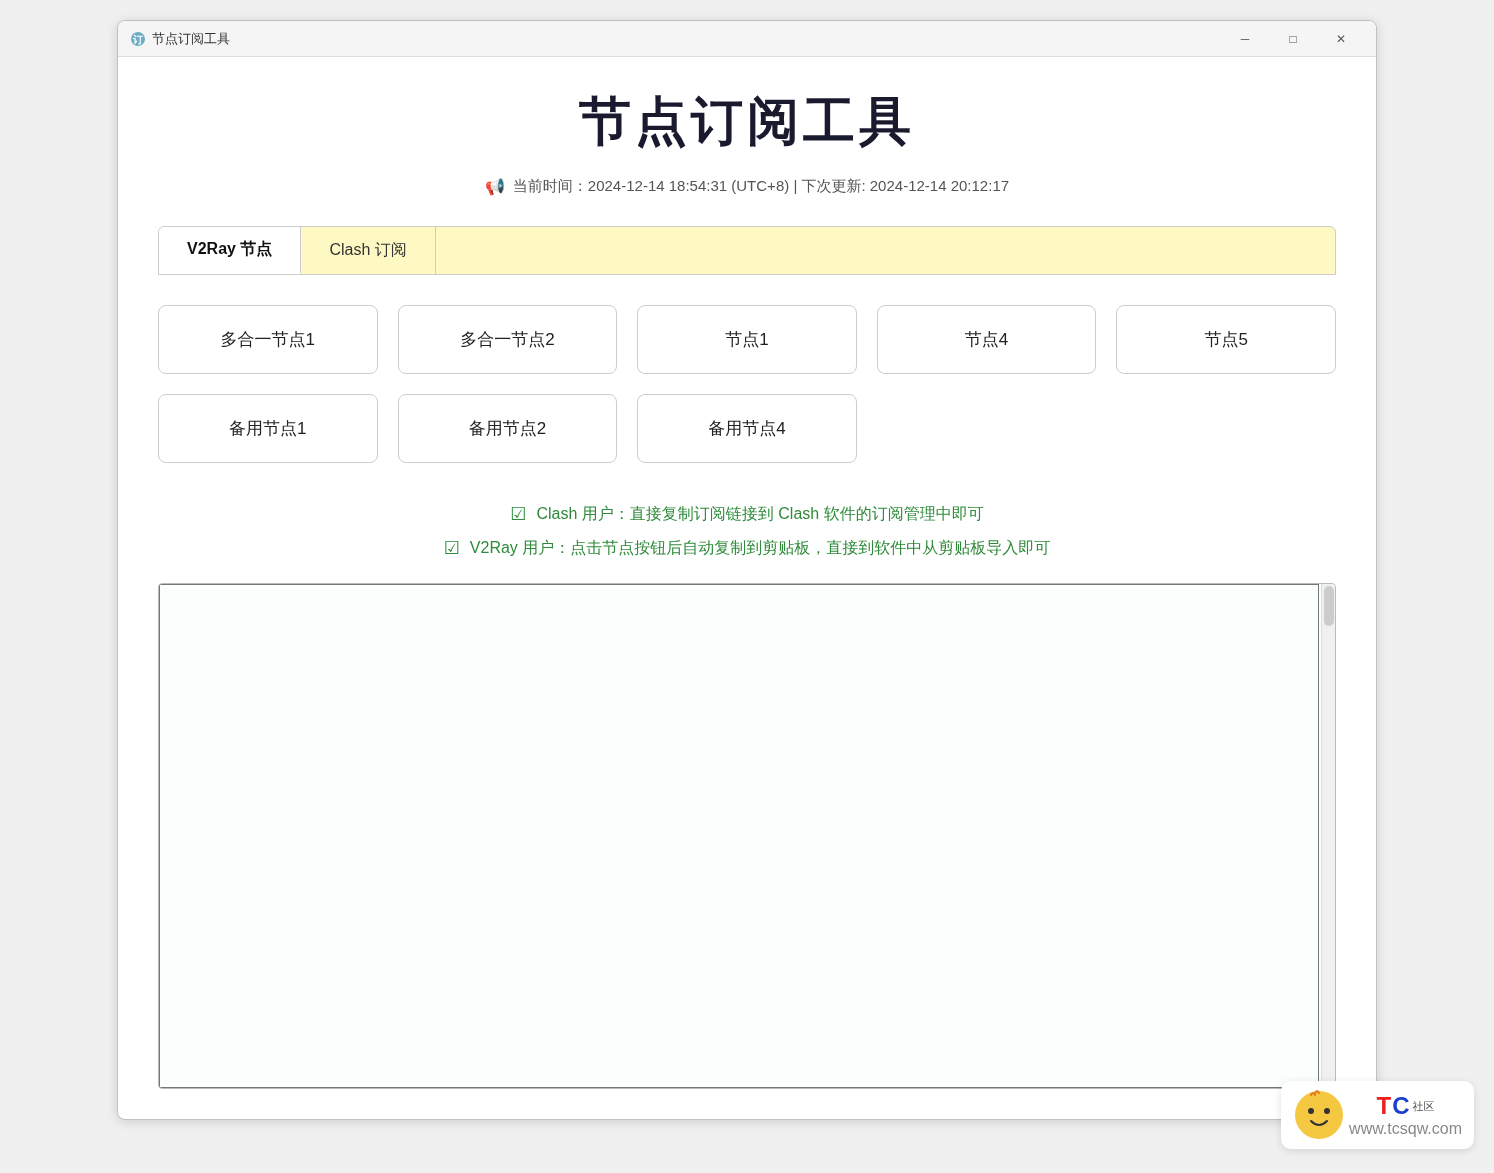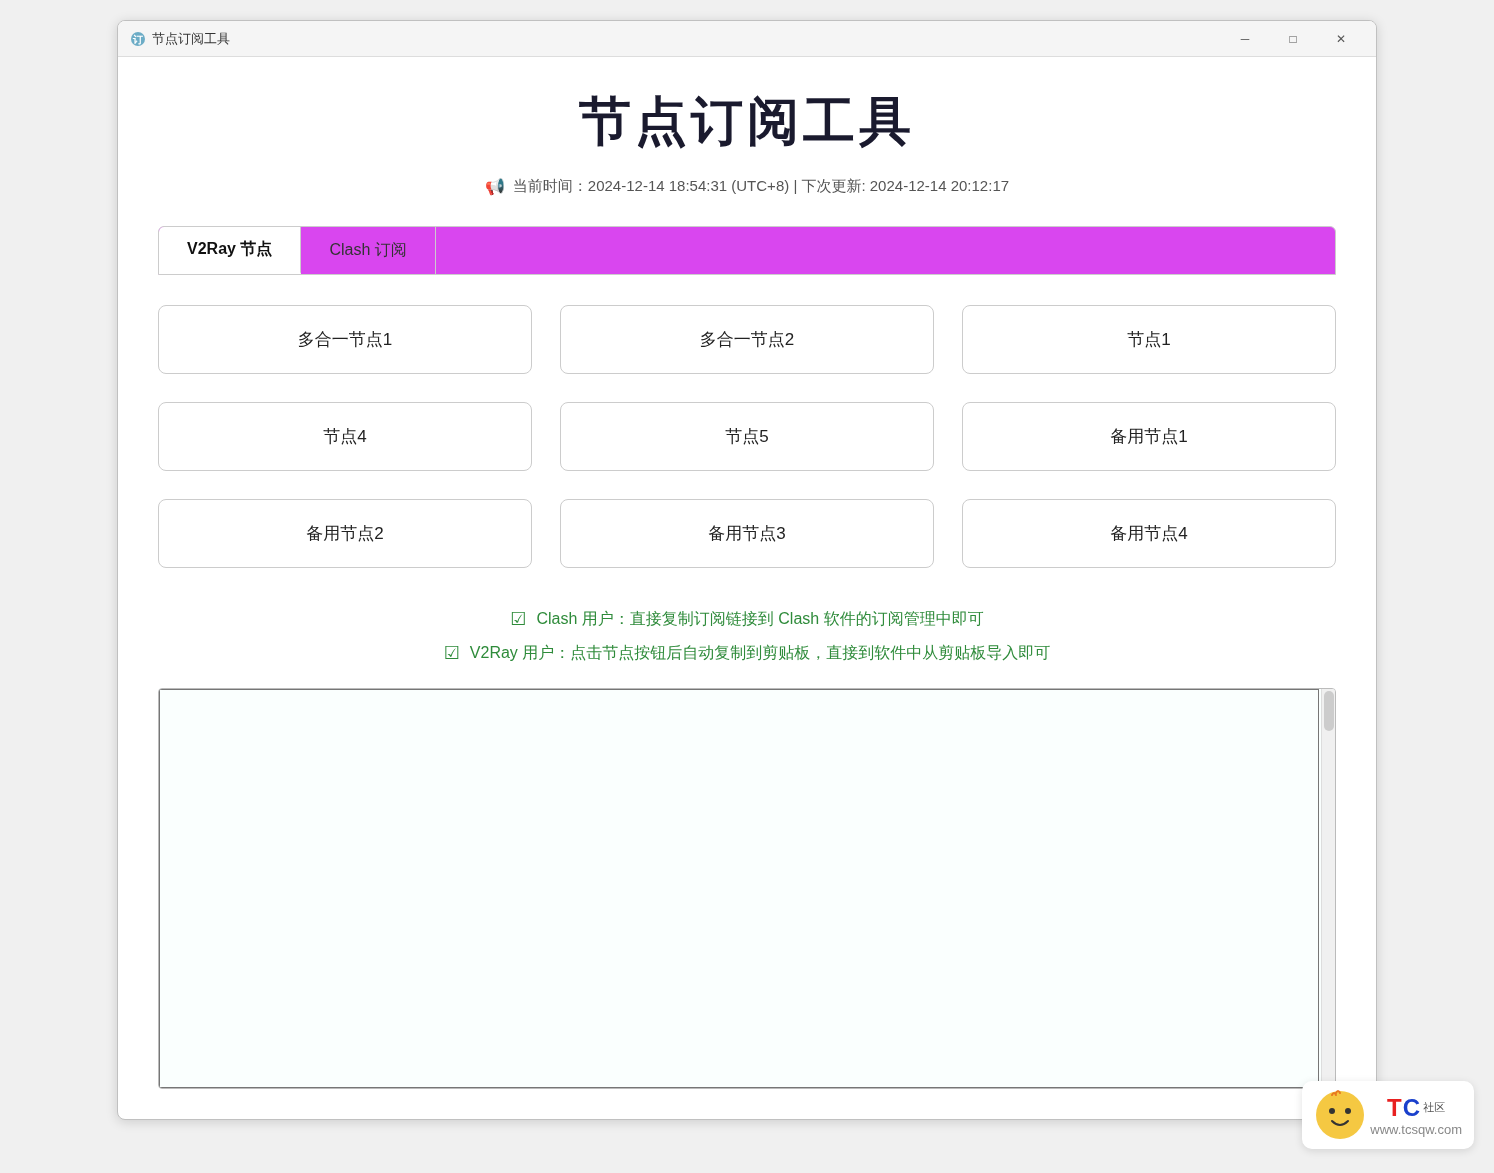--- a/index.html
+++ b/index.html
@@ -93,43 +93,43 @@
     .status-icon {
       font-size: 16px;
     }
     .tabs {
       display: flex;
       border: 1px solid #ccc;
       border-radius: 6px 6px 0 0;
       width: 100%;
       margin-bottom: 30px;
       overflow: hidden;
-      background: #d946ef;
+      background: #fef9c3;
     }
     .tab {
       padding: 12px 28px;
       font-size: 16px;
       cursor: pointer;
       border: none;
       background: transparent;
       color: #333;
       border-right: 1px solid #ccc;
       font-family: inherit;
     }
     .tab.active {
       background: #fff;
       border-bottom: 2px solid #fff;
       font-weight: 600;
       color: #111;
     }
 
     .buttons-grid {
       display: grid;
-      grid-template-columns: repeat(3, 1fr);
-      gap: 28px;
+      grid-template-columns: repeat(5, 1fr);
+      gap: 20px;
       width: 100%;
       margin-bottom: 40px;
     }
     .node-btn {
       padding: 22px 10px;
       font-size: 17px;
       font-family: inherit;
       border: 1.5px solid #ccc;
       border-radius: 8px;
       background: #fff;
@@ -242,21 +242,20 @@
     </div>
 
     <div class="buttons-grid">
       <button class="node-btn">多合一节点1</button>
       <button class="node-btn">多合一节点2</button>
       <button class="node-btn">节点1</button>
       <button class="node-btn">节点4</button>
       <button class="node-btn">节点5</button>
       <button class="node-btn">备用节点1</button>
       <button class="node-btn">备用节点2</button>
-      <button class="node-btn">备用节点3</button>
       <button class="node-btn">备用节点4</button>
     </div>
 
     <div class="info-section">
       <div class="info-row">
         <span class="check-icon">☑</span>
         <span>Clash 用户：直接复制订阅链接到 Clash 软件的订阅管理中即可</span>
       </div>
       <div class="info-row">
         <span class="check-icon">☑</span>
@@ -287,16 +286,16 @@
 
       <path d="M18 6 Q20 2 22 6" stroke="#e87820" stroke-width="2" fill="none" stroke-linecap="round"></path>
       <path d="M22 4 Q24 0 26 4" stroke="#e87820" stroke-width="2" fill="none" stroke-linecap="round"></path>
     </svg>
     <div style="display:flex; flex-direction:column; align-items:center;">
       <div style="display:flex; gap:1px;">
         <span style="color:#e82020; font-weight:900; font-size:24px; font-family:'Arial Black', sans-serif;">T</span>
         <span style="color:#1a40cc; font-weight:900; font-size:24px; font-family:'Arial Black', sans-serif;">C</span>
         <span style="color:#555; font-size:11px; align-self:center; margin-left:2px;">社区</span>
       </div>
-      <span style="font-size:13px; color:#888;">www.tcsqw.com</span>
+      <span style="font-size:16px; color:#888;">www.tcsqw.com</span>
     </div>
   </div>
 </div>
 
 </body></html>

